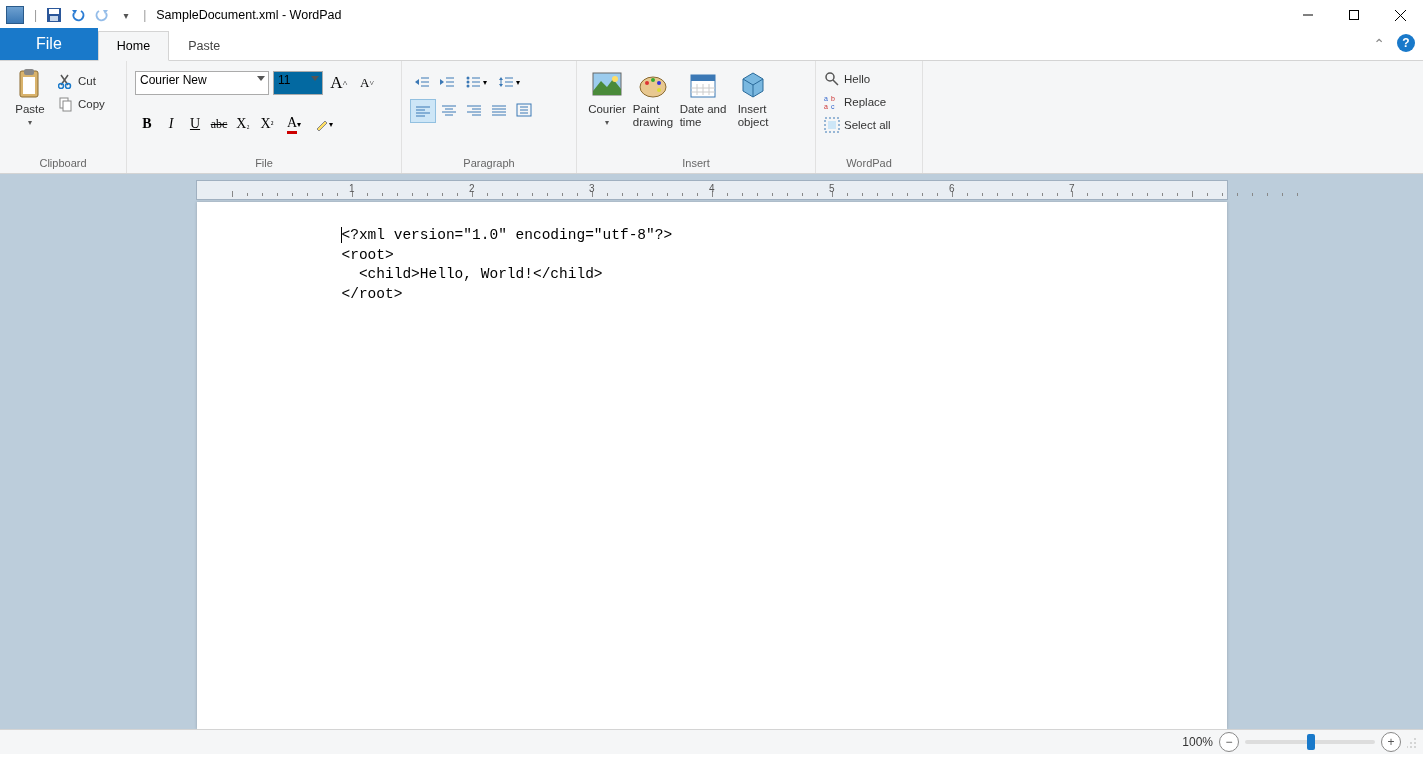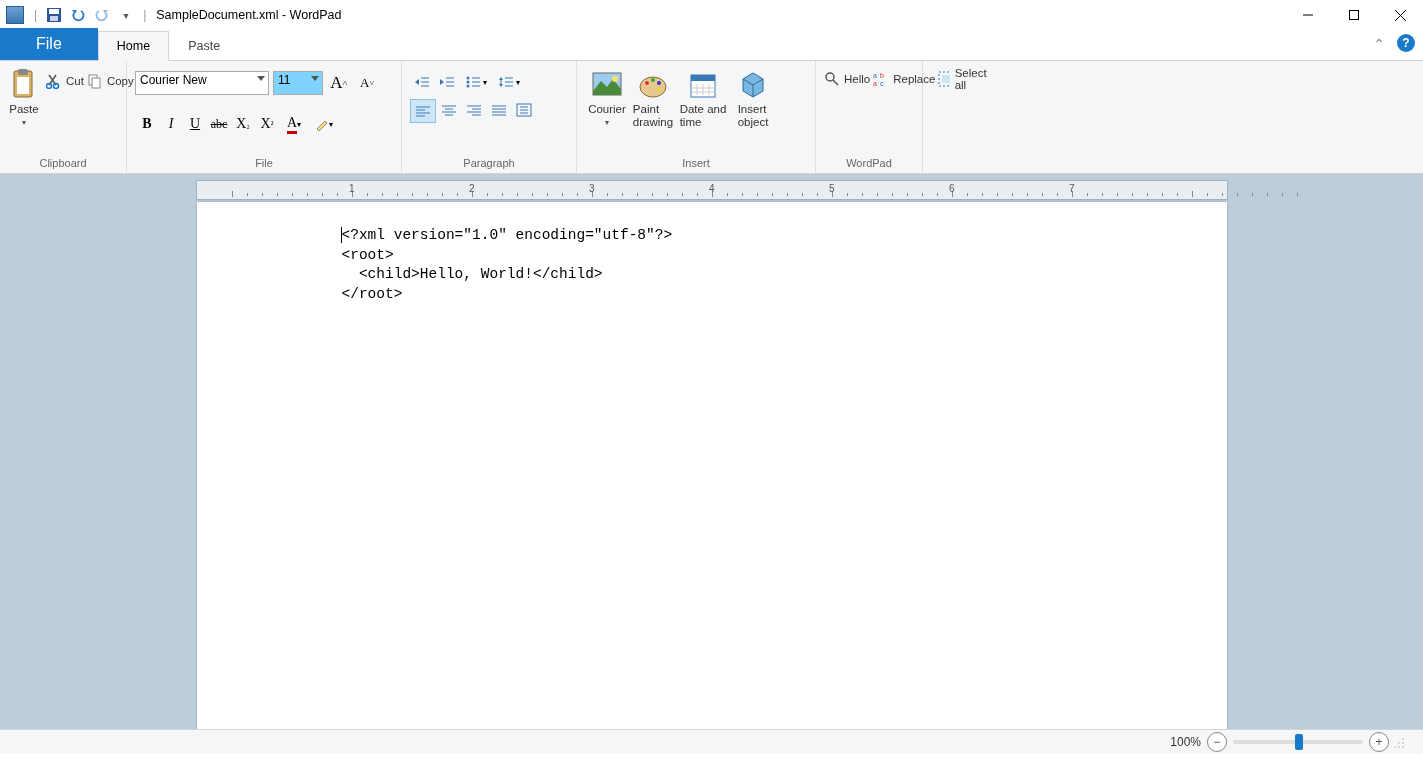--- a/index.html
+++ b/index.html
@@ -21,44 +21,44 @@
 
 .ribbon{height:112px;background:#f5f6f7;display:flex;border-bottom:1px solid #d4d4d4}
 .group{border-right:1px solid #e1e1e1;padding:4px 8px 2px;display:flex;flex-direction:column;position:relative}
 .group-label{text-align:center;font-size:11px;color:#666;margin-top:auto;padding-bottom:2px}
 .group-body{display:flex;align-items:flex-start;gap:6px;flex:1}
 
 .big-btn{display:flex;flex-direction:column;align-items:center;width:44px;padding-top:4px;gap:2px}
 .big-btn .lbl{font-size:11.5px;color:#333;text-align:left;line-height:1.1}
 .big-icon{width:32px;height:32px}
 
-.small-btns{display:flex;flex-direction:row;gap:3px;padding-top:6px}
+.small-btns{display:flex;flex-direction:column;gap:3px;padding-top:6px}
 .small-btn{display:flex;align-items:center;gap:4px;font-size:11.5px;color:#333;height:20px}
 .small-btn svg,.small-btn .ico{width:16px;height:16px}
 
 .font-row{display:flex;gap:4px;align-items:center}
 .font-name{width:110px;height:20px;border:1px solid #ababab;background:#fff;font-size:12px;padding:1px 18px 1px 4px;position:relative}
-.font-size{width:30px;height:20px;border:1px solid #ababab;background:#7dd3fc;font-size:12px;padding:1px 14px 1px 4px;position:relative}
+.font-size{width:30px;height:20px;border:1px solid #ababab;background:#0369a1;font-size:12px;padding:1px 14px 1px 4px;position:relative}
 .dd-arrow{position:absolute;right:3px;top:4px;border-left:4px solid transparent;border-right:4px solid transparent;border-top:5px solid #555}
 .font-btns{display:flex;gap:0;margin-top:6px;align-items:center}
 .fbtn{width:24px;height:22px;display:flex;align-items:center;justify-content:center;font-size:14px;font-family:"Times New Roman",serif}
 
 .para-row{display:flex;gap:1px;margin-bottom:4px}
 .pbtn{width:24px;height:22px;display:flex;align-items:center;justify-content:center}
 .pbtn.active{background:#cde6f7;border:1px solid #92c0e0}
 
 .workspace{height:555px;background:#bccddb;display:flex;justify-content:center;overflow:hidden;position:relative}
 .ruler{position:absolute;top:6px;left:196px;width:1030px;height:18px;background:#e9eef3;border:1px solid #a0b0c0;font-size:10px;display:flex;align-items:center}
 .ruler .seg{position:absolute;top:2px;font-size:10px;color:#555}
 .tick{position:absolute;top:10px;width:1px;height:6px;background:#888}
 .tick.minor{height:3px;top:12px}
 .page{width:1030px;background:#fff;margin-top:28px;box-shadow:0 0 3px rgba(0,0,0,0.2);padding:24px 145px 0 145px;box-sizing:border-box;font-family:"Courier New",monospace;font-size:14.5px;line-height:1.35;white-space:pre}
 .cursor-line{border-left:1px solid #000;padding-left:0;margin-left:-1px}
 
-.statusbar{height:24px;border-top:1px solid #d4d4d4;background:#f5f6f7;display:flex;align-items:center;justify-content:flex-end;padding-right:18px;gap:6px;font-size:12px;color:#333}
+.statusbar{height:24px;border-top:1px solid #d4d4d4;background:#f5f6f7;display:flex;align-items:center;justify-content:flex-end;padding-right:6px;gap:6px;font-size:12px;color:#333}
 .zoom-btn{width:18px;height:18px;border:1px solid #888;border-radius:50%;display:flex;align-items:center;justify-content:center;font-size:12px;color:#555;background:#fff}
 .slider{width:130px;height:4px;background:#ddd;position:relative;border-radius:2px}
 .thumb{position:absolute;left:62px;top:-6px;width:8px;height:16px;background:#1979ca;border-radius:2px}
 .grip{width:10px;height:14px;opacity:0.4}
 
 svg{display:block}
 </style>
 </head>
 <body>
 

